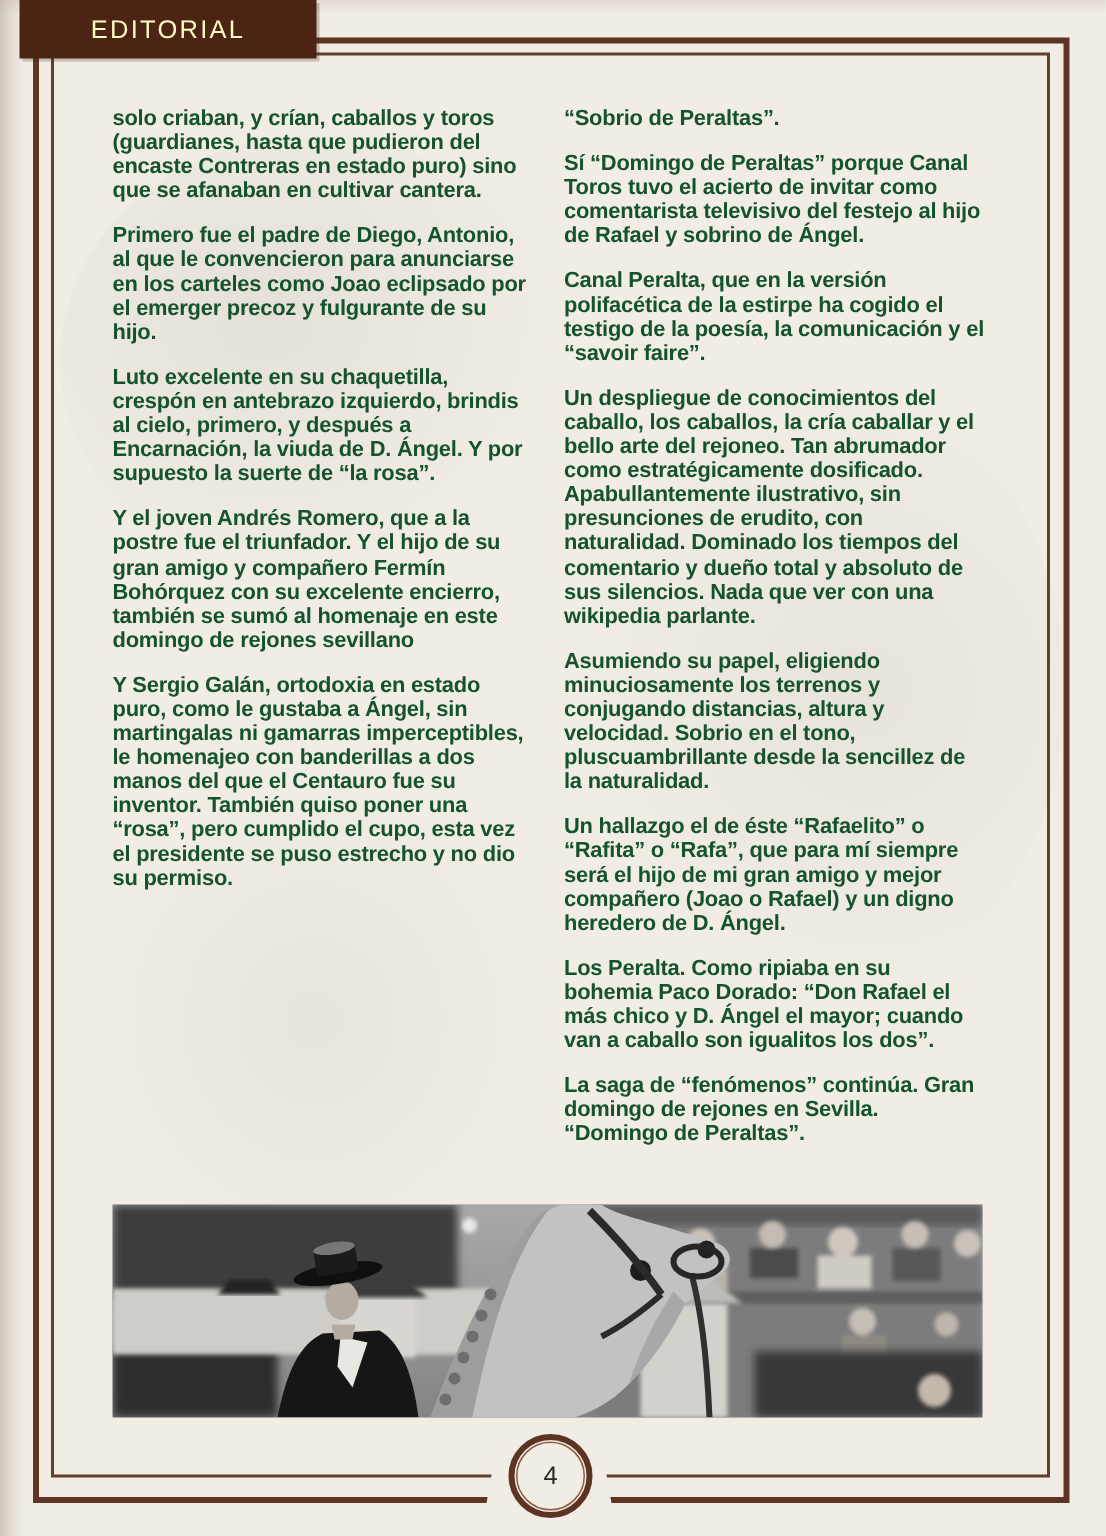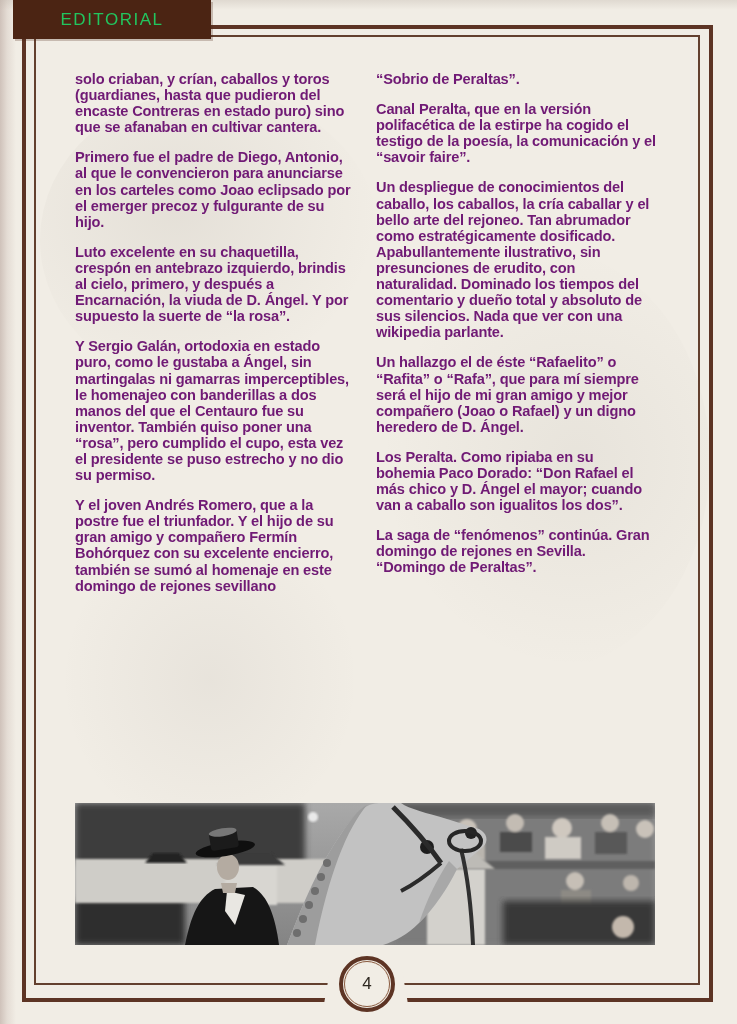--- a/index.html
+++ b/index.html
@@ -41,32 +41,32 @@
   }
 
   
   .header-tab {
     position:absolute; left:13px; top:0; width:198px; height:39px;
     background:#4b2413; z-index:5;
     display:flex; align-items:center; justify-content:center;
     box-shadow:2px 2px 0 rgba(75,36,19,.25);
   }
   .header-tab span {
-    color:#22c55e; font-size:17px; letter-spacing:1.5px; font-weight:400;
+    color:#fef9c3; font-size:17px; letter-spacing:1.5px; font-weight:400;
   }
 
   
   .columns {
     position:absolute; left:75px; top:71px; width:582px; z-index:3;
     display:flex; gap:21px;
   }
   .col { width:280px; }
   .col p {
     font-weight:bold; font-size:14.6px; line-height:16.1px;
-    color:#701a75; margin-bottom:14px; letter-spacing:-0.15px;
+    color:#14532d; margin-bottom:14px; letter-spacing:-0.15px;
     hyphens:auto; -webkit-hyphens:auto;
   }
 
   
   .photo {
     position:absolute; left:75px; top:803px; width:580px; height:142px;
     z-index:3; overflow:hidden; background:#8f8f8f;
   }
   .photo svg { display:block; }
 
@@ -103,27 +103,29 @@
 
 <div class="header-tab">
   <span>EDITORIAL</span>
 </div>
 
 <div class="columns">
   <div class="col">
     <p>solo criaban, y crían, caballos y toros (guardianes, hasta que pudieron del encaste Contreras en estado puro) sino que se afanaban en cultivar cantera.</p>
     <p>Primero fue el padre de Diego, Antonio, al que le convencieron para anunciarse en los carteles como Joao eclipsado por el emerger precoz y fulgurante de su hijo.</p>
     <p>Luto excelente en su chaquetilla, crespón en antebrazo izquierdo, brindis al cielo, primero, y después a Encarnación, la viuda de D. Ángel. Y por supuesto la suerte de “la rosa”.</p>
+    <p>Y el joven Andrés Romero, que a la postre fue el triunfador. Y el hijo de su gran amigo y compañero Fermín Bohórquez con su excelente encierro, también se sumó al homenaje en este domingo de rejones sevillano</p>
     <p>Y Sergio Galán, ortodoxia en estado puro, como le gustaba a Ángel, sin martingalas ni gamarras imperceptibles, le homenajeo con banderillas a dos manos del que el Centauro fue su inventor. También quiso poner una “rosa”, pero cumplido el cupo, esta vez el presidente se puso estrecho y no dio su permiso.</p>
-    <p>Y el joven Andrés Romero, que a la postre fue el triunfador. Y el hijo de su gran amigo y compañero Fermín Bohórquez con su excelente encierro, también se sumó al homenaje en este domingo de rejones sevillano</p>
   </div>
   <div class="col">
     <p>“Sobrio de Peraltas”.</p>
+    <p>Sí “Domingo de Peraltas” porque Canal Toros tuvo el acierto de invitar como comentarista televisivo del festejo al hijo de Rafael y sobrino de Ángel.</p>
     <p>Canal Peralta, que en la versión polifacética de la estirpe ha cogido el testigo de la poesía, la comunicación y el “savoir faire”.</p>
     <p>Un despliegue de conocimientos del caballo, los caballos, la cría caballar y el bello arte del rejoneo. Tan abrumador como estratégicamente dosificado. Apabullantemente ilustrativo, sin presunciones de erudito, con naturalidad. Dominado los tiempos del comentario y dueño total y absoluto de sus silencios. Nada que ver con una wikipedia parlante.</p>
+    <p>Asumiendo su papel, eligiendo minuciosamente los terrenos y conjugando distancias, altura y velocidad. Sobrio en el tono, pluscuambrillante desde la sencillez de la naturalidad.</p>
     <p>Un hallazgo el de éste “Rafaelito” o “Rafita” o “Rafa”, que para mí siempre será el hijo de mi gran amigo y mejor compañero (Joao o Rafael) y un digno heredero de D. Ángel.</p>
     <p>Los Peralta. Como ripiaba en su bohemia Paco Dorado: “Don Rafael el más chico y D. Ángel el mayor; cuando van a caballo son igualitos los dos”.</p>
     <p>La saga de “fenómenos” continúa. Gran domingo de rejones en Sevilla. “Domingo de Peraltas”.</p>
   </div>
 </div>
 
 <figure class="photo" role="img" aria-label="Black-and-white photo of a rejoneador wearing a wide-brimmed hat beside a grey horse in a bullring, with spectators in the stands">
   <svg width="580" height="142" viewBox="0 0 580 142" xmlns="http://www.w3.org/2000/svg">
     <defs>
       <linearGradient id="gbg" x1="0" y1="0" x2="0" y2="1">

